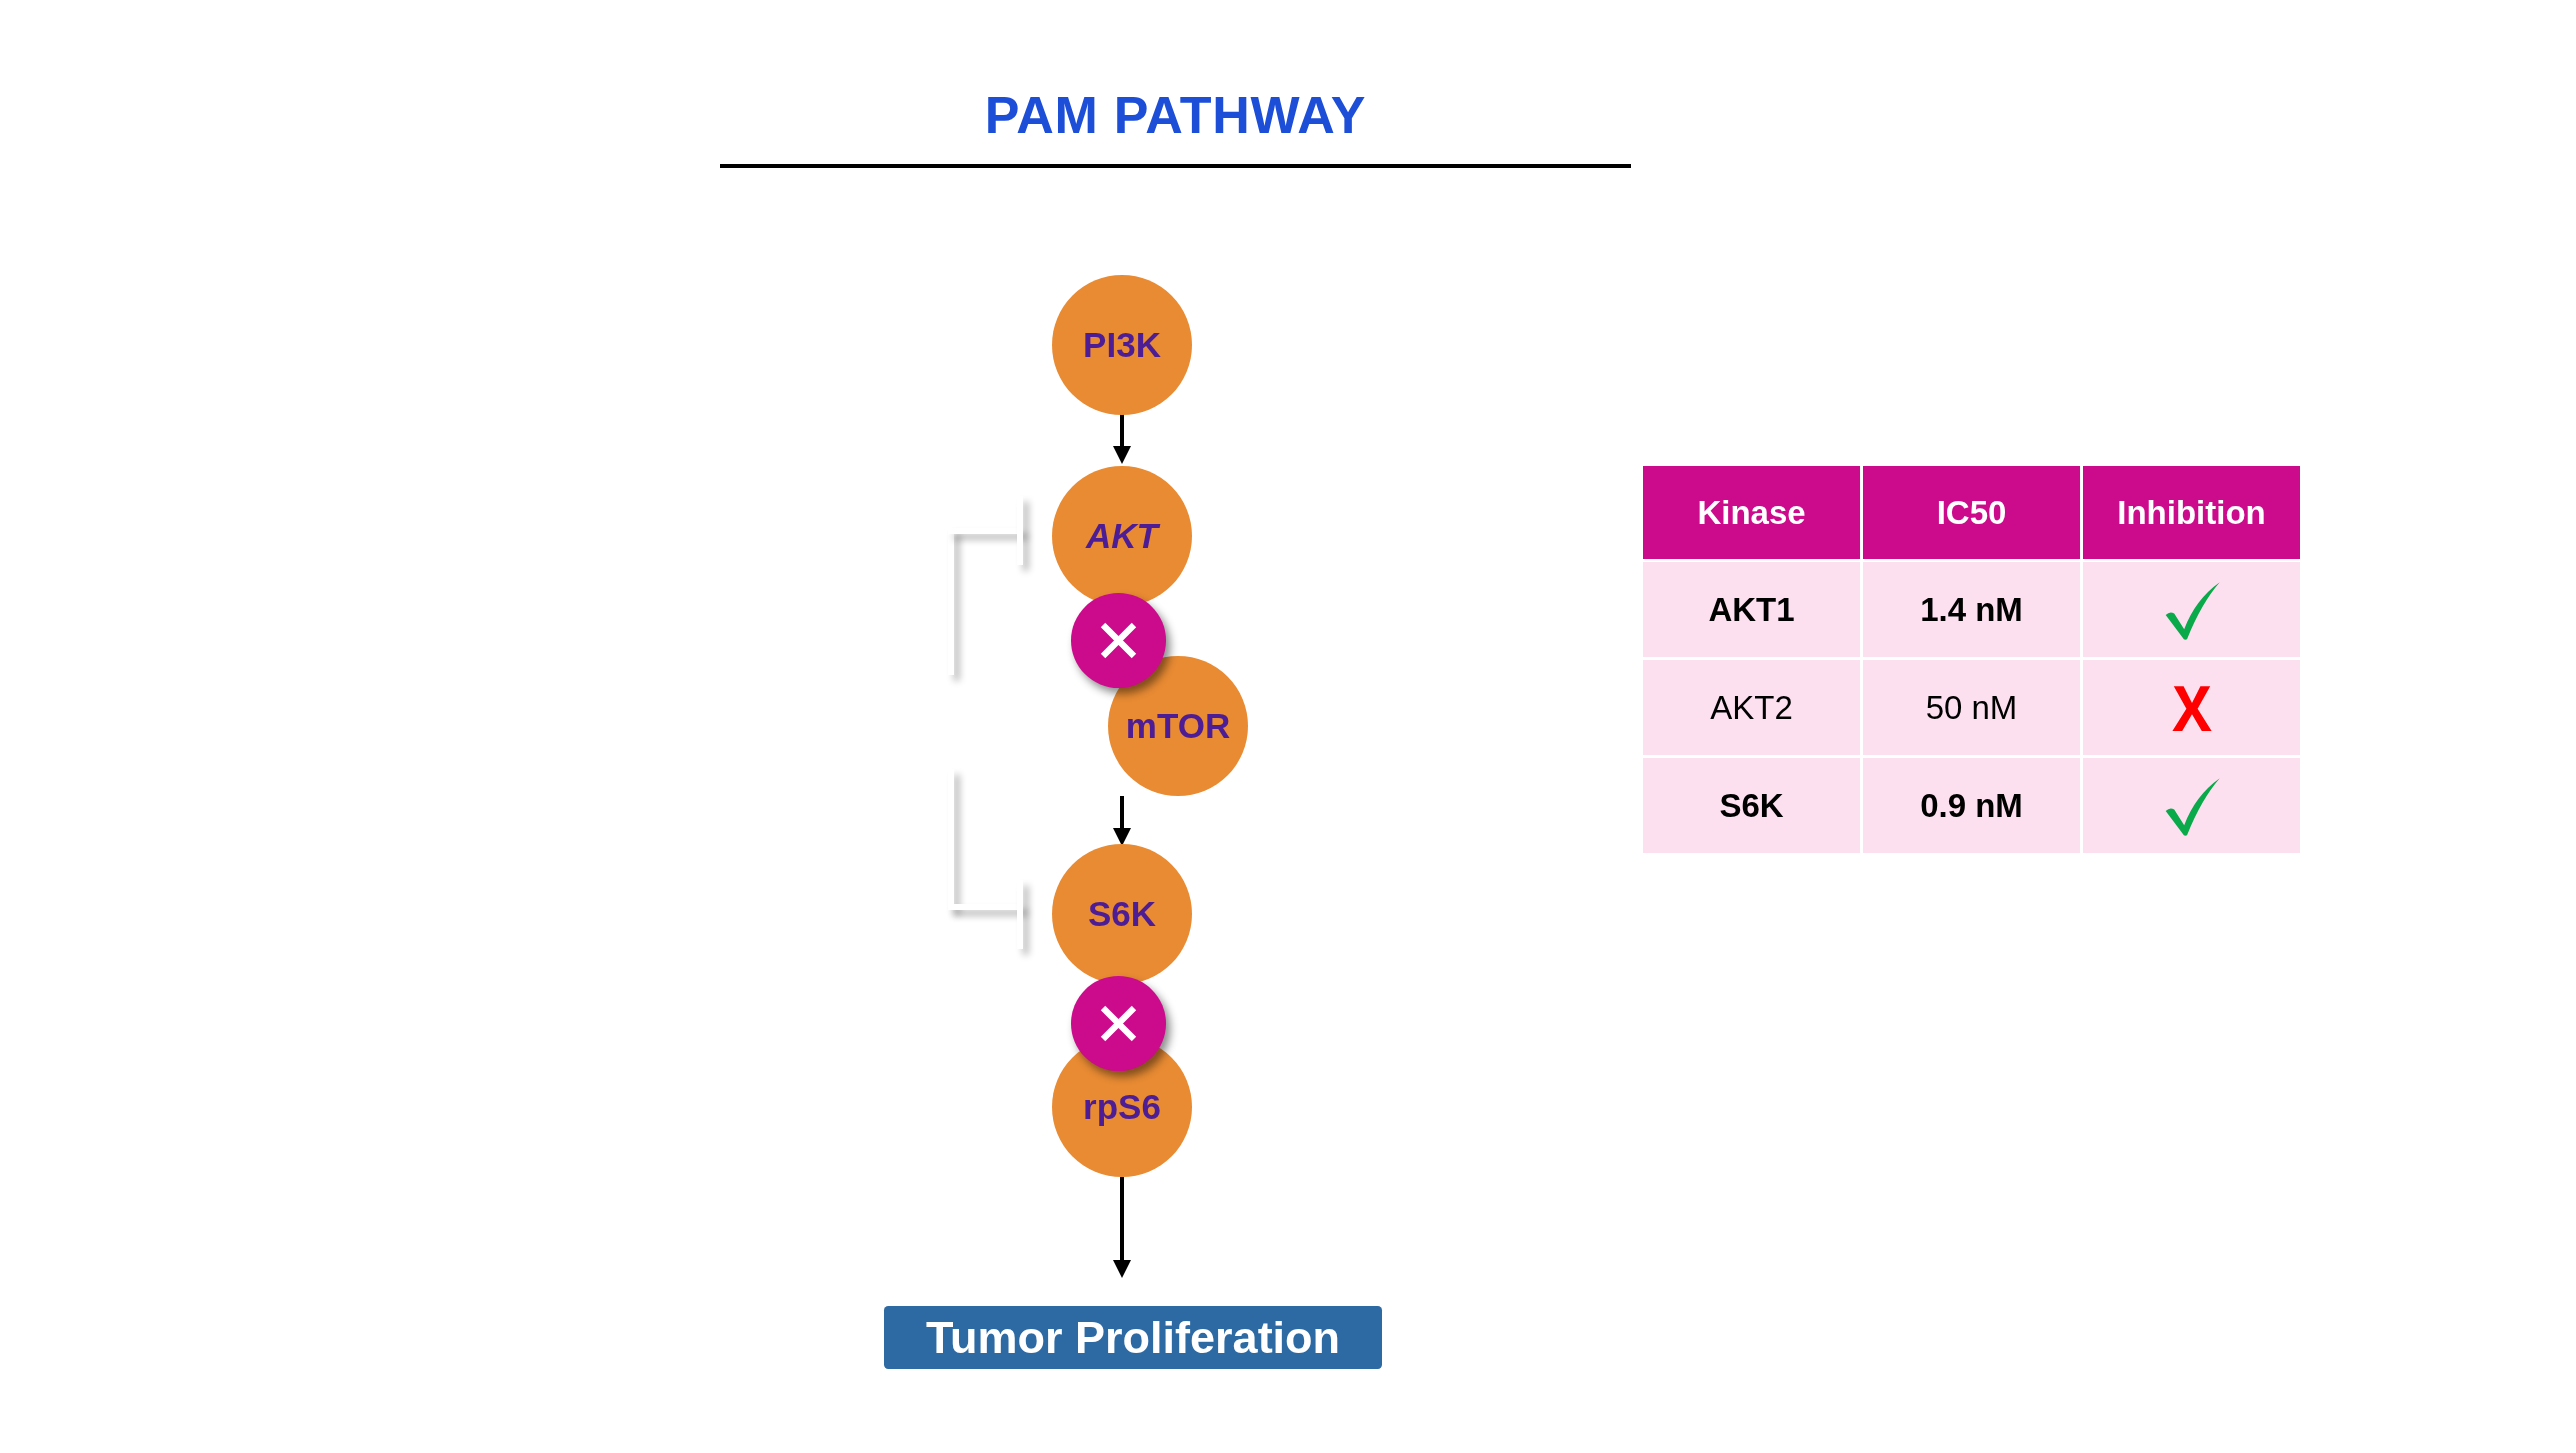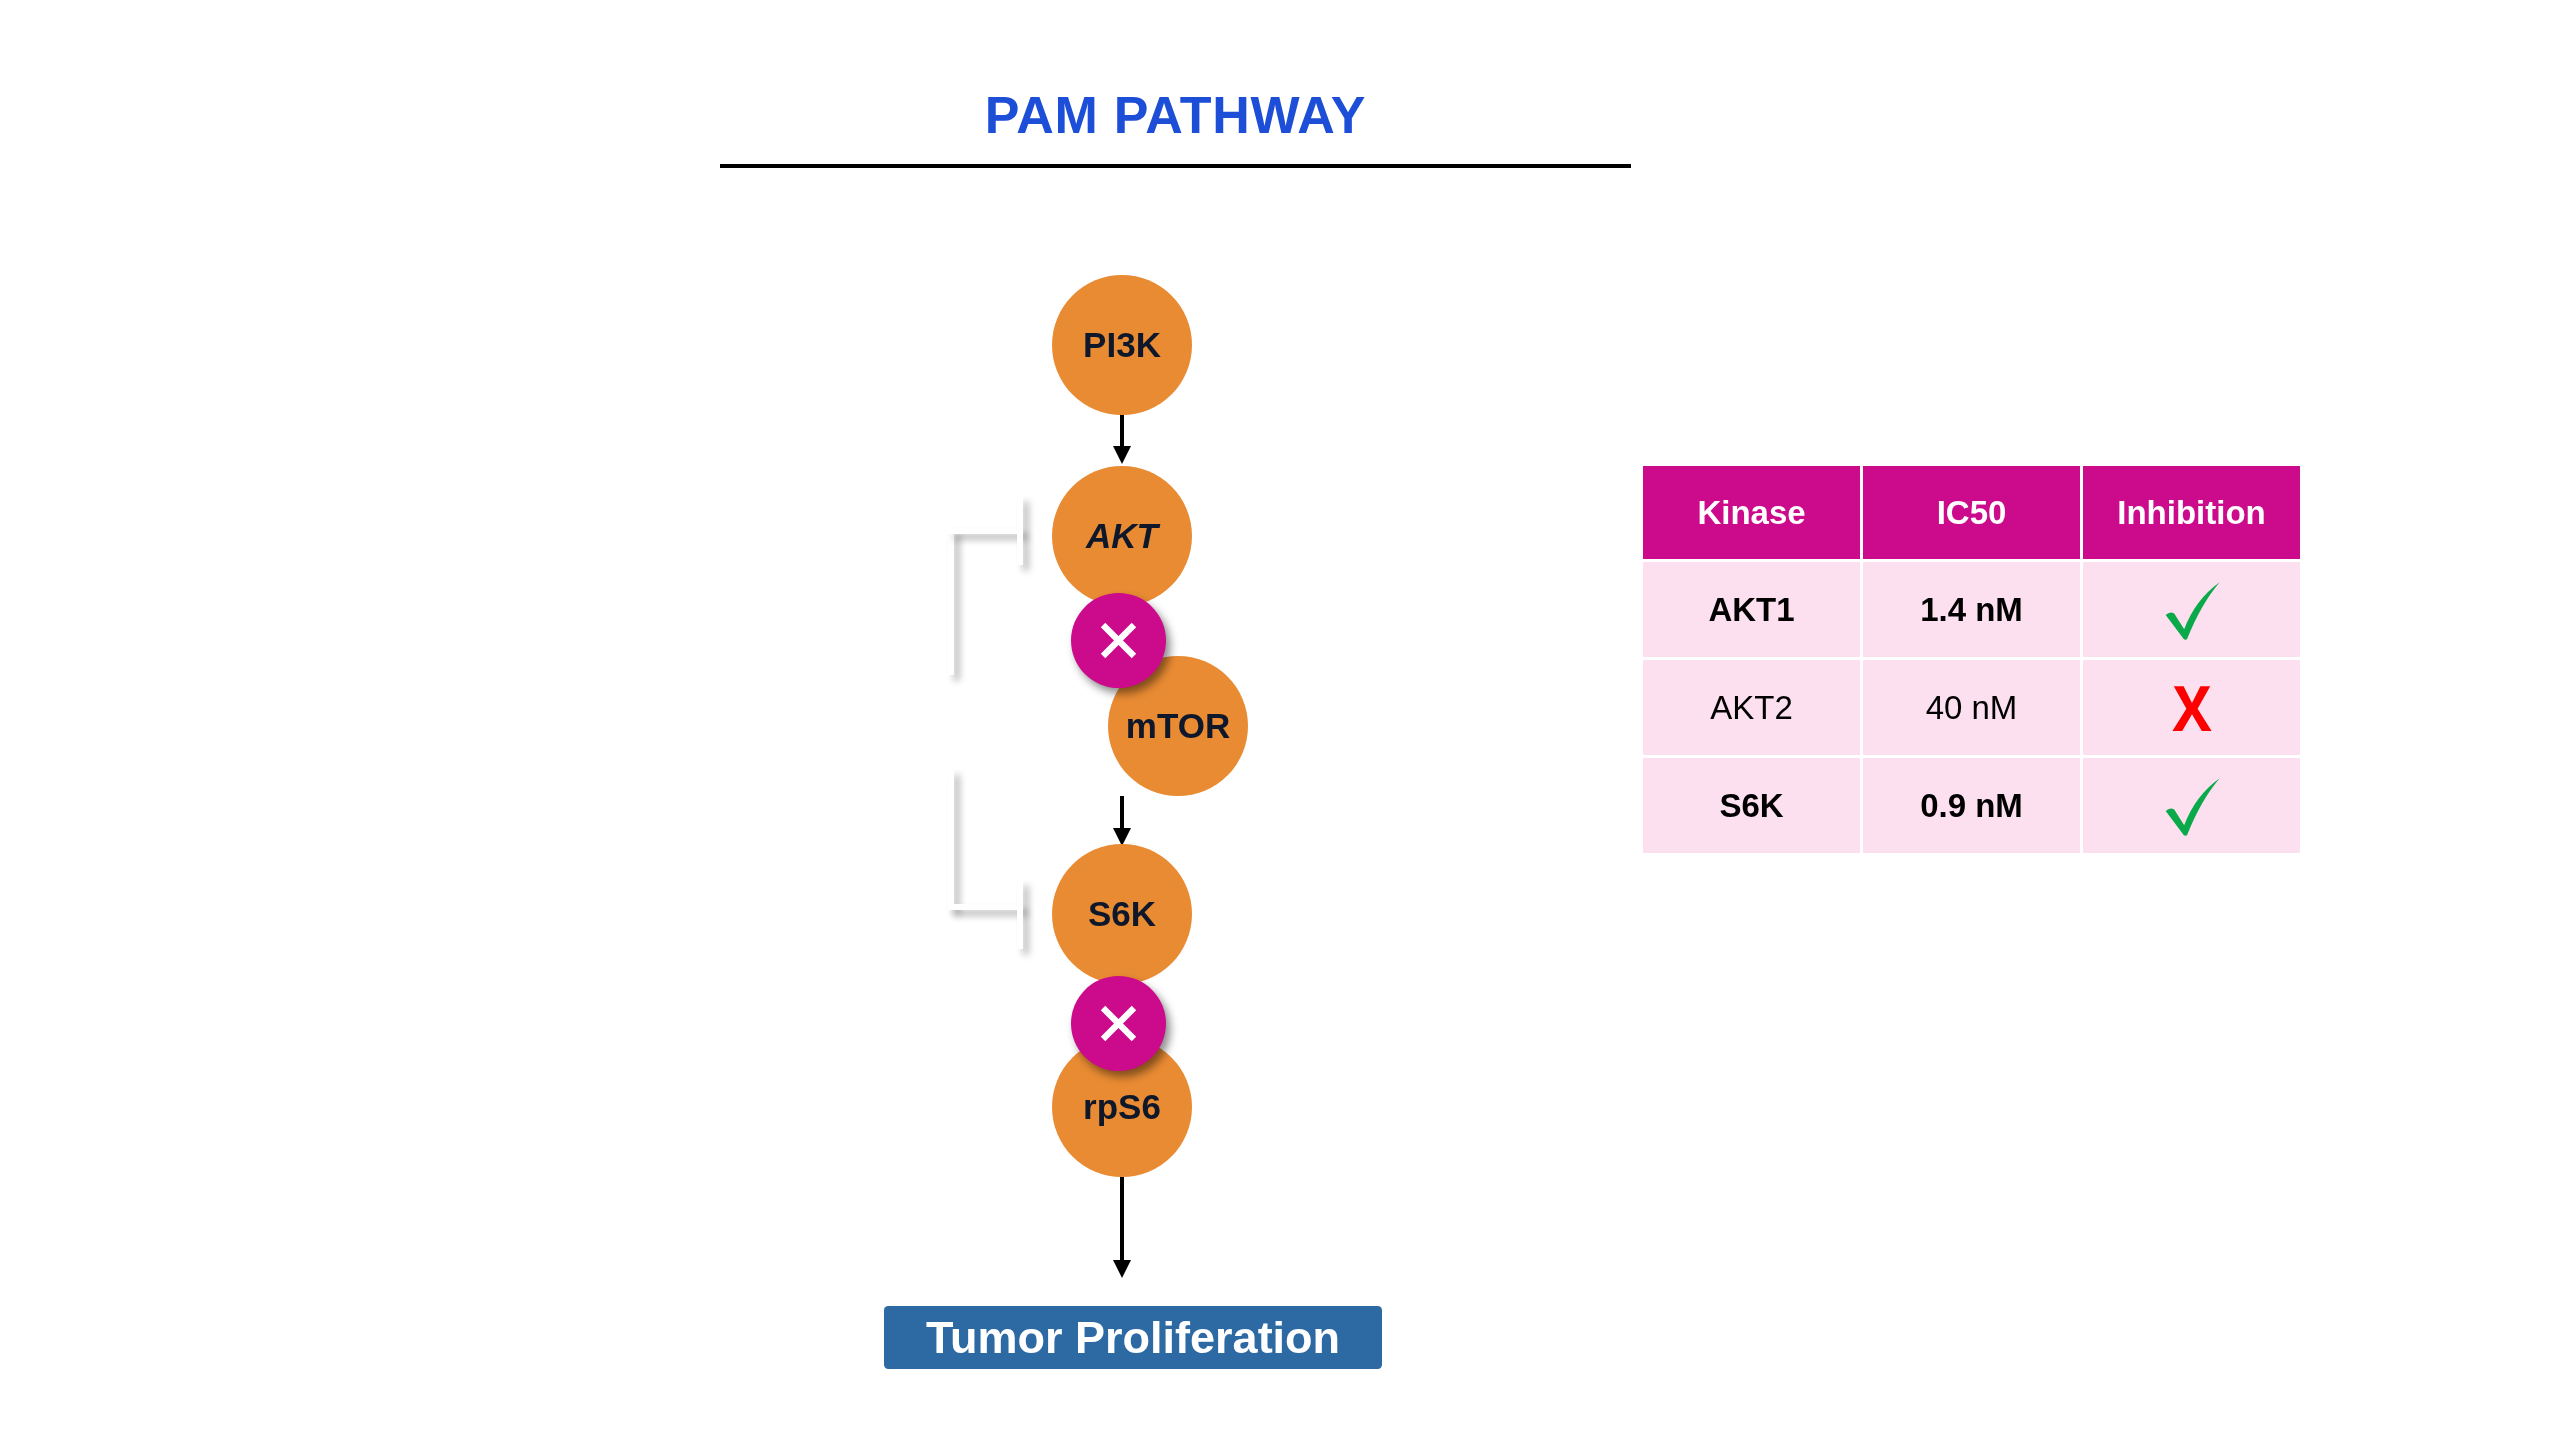--- a/index.html
+++ b/index.html
@@ -3,21 +3,21 @@
 <meta charset="utf-8">
 <style>
   html, body { margin: 0; padding: 0; background: #ffffff; }
   body { width: 2576px; height: 1454px; position: relative; overflow: hidden;
          font-family: "Liberation Sans", sans-serif; }
   .title { position: absolute; left: 720px; width: 911px; top: 85px; text-align: center;
            font-size: 52px; font-weight: bold; color: #1d4ed8; letter-spacing: 0.7px; }
   .title-rule { position: absolute; left: 720px; width: 911px; top: 164px; height: 3.5px; background: #000; }
 
   .node { position: absolute; width: 140px; height: 140px; border-radius: 50%;
-          background: #E98B33; color: #0f172a; font-weight: bold; font-size: 35px;
+          background: #E98B33; color: #4c1d95; font-weight: bold; font-size: 35px;
           display: flex; align-items: center; justify-content: center; }
   .block { position: absolute; width: 95px; height: 95px; border-radius: 50%;
            background: #CC0A8C; box-shadow: 4.2px 5.7px 8.5px rgba(0,0,0,0.45);
            display: flex; align-items: center; justify-content: center; }
   .block svg { width: 45px; height: 45px; }
 
   .arrow { position: absolute; width: 4.2px; background: #000; }
   .arrow::after { content: ""; position: absolute; left: -7px; bottom: -15.6px;
                   border-left: 9.2px solid transparent; border-right: 9.2px solid transparent;
                   border-top: 18.4px solid #000; }
@@ -99,21 +99,21 @@
       <td class="bold">AKT1</td>
       <td class="bold">1.4 nM</td>
       <td>
         <svg class="mark" width="64" height="64" viewBox="0 0 90 90">
           <path d="M8 52 Q14 46 20 50 L34 72 Q50 30 84 6 Q58 36 38 86 Q34 88 32 84 Z" fill="#0AAA4A"></path>
         </svg>
       </td>
     </tr>
     <tr>
       <td>AKT2</td>
-      <td>40 nM</td>
+      <td>50 nM</td>
       <td>
         <svg class="mark" width="42" height="50" viewBox="0 0 60 70">
           <path d="M4 4 L18 4 L30 28 L42 4 L56 4 L38 36 L58 68 L44 68 L30 44 L16 68 L2 68 L22 36 Z" fill="#FF0000"></path>
         </svg>
       </td>
     </tr>
     <tr>
       <td class="bold">S6K</td>
       <td class="bold">0.9 nM</td>
       <td>

